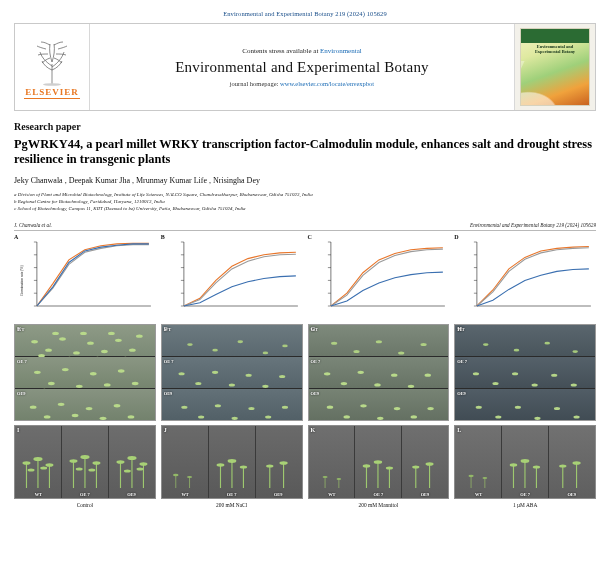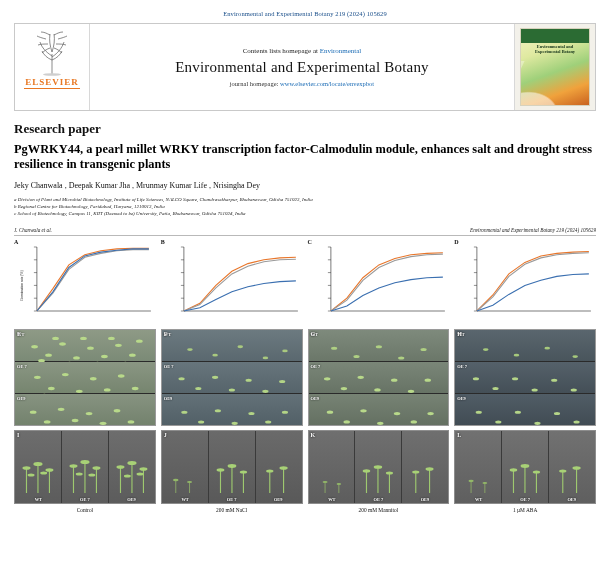--- a/index.html
+++ b/index.html
@@ -26,21 +26,21 @@
     margin:6px 14px 0 14px;
     border:1px solid #c9c9c9;
     height:86px;
     display:flex;
     background:#fff;
   }
   .els-logo{
     width:74px;
     border-right:1px solid #d8d8d8;
     display:flex;flex-direction:column;
-    align-items:center;justify-content:flex-start;
+    align-items:center;justify-content:center;
     padding:2px 0;
     background:#fff;
   }
   .tree{
     width:52px;height:50px;
     display:block;
   }
   .els-word{
     font-family:"Liberation Serif",serif;
     font-size:9px;
@@ -90,21 +90,21 @@
     text-align:center;font-weight:bold;
   }
   .cover-swoosh{
     position:absolute;bottom:0;left:-10px;right:-10px;height:44px;
     background:
       radial-gradient(ellipse at 20% 120%, rgba(255,255,255,.55) 0 28%, transparent 30%),
       linear-gradient(115deg, rgba(255,255,255,.35) 0 12%, transparent 13%);
   }
   .article-type{
     margin:10px 14px 0 14px;
-    font-size:13px;
+    font-size:10px;
     font-weight:bold;
     color:#111;
   }
   .title{
     margin:5px 8px 0 14px;
     font-size:12.4px;
     font-weight:bold;
     line-height:15px;
     color:#000;
   }
@@ -248,21 +248,21 @@
           <path d="M24 22 C21 23 18 25 16 27"></path>
           <path d="M28 22 C31 23 34 25 36 27"></path>
         </g>
         <ellipse cx="26" cy="48.5" rx="9" ry="1.3" fill="#cfcfcf"></ellipse>
       </svg>
       <div class="els-word">ELSEVIER</div>
       <div class="els-rule"></div>
     </div>
     <div class="journal-center">
       <div class="contents-line">
-        <span>Contents lists homepage at</span>
+        <span>Contents stress available at</span>
         <a href="#">Environmental</a>
       </div>
       <div class="journal-title">Environmental and Experimental Botany</div>
       <div class="homepage-line">
         <span>journal homepage:</span>
         <span class="url">www.elsevier.com/locate/envexpbot</span>
       </div>
     </div>
     <div class="cover">
       <div class="cover-inner">

